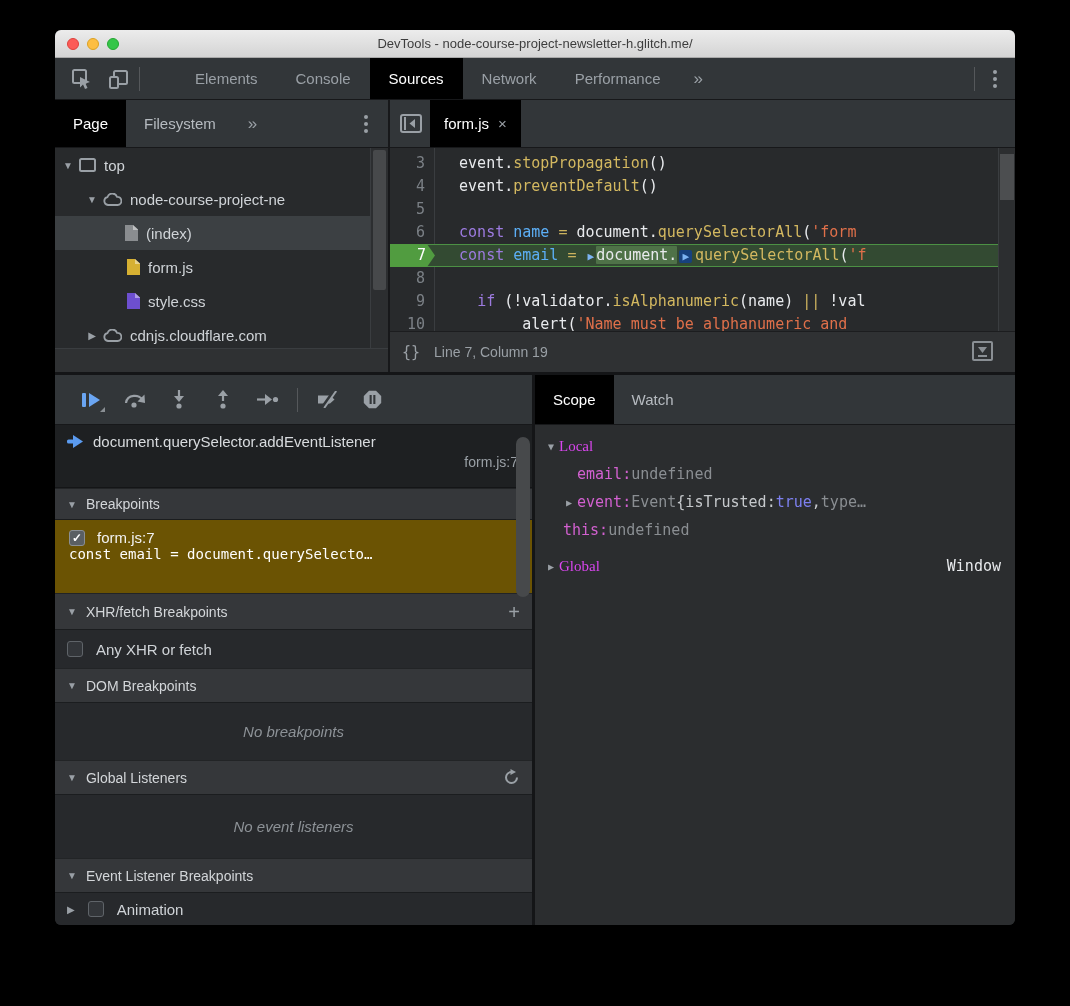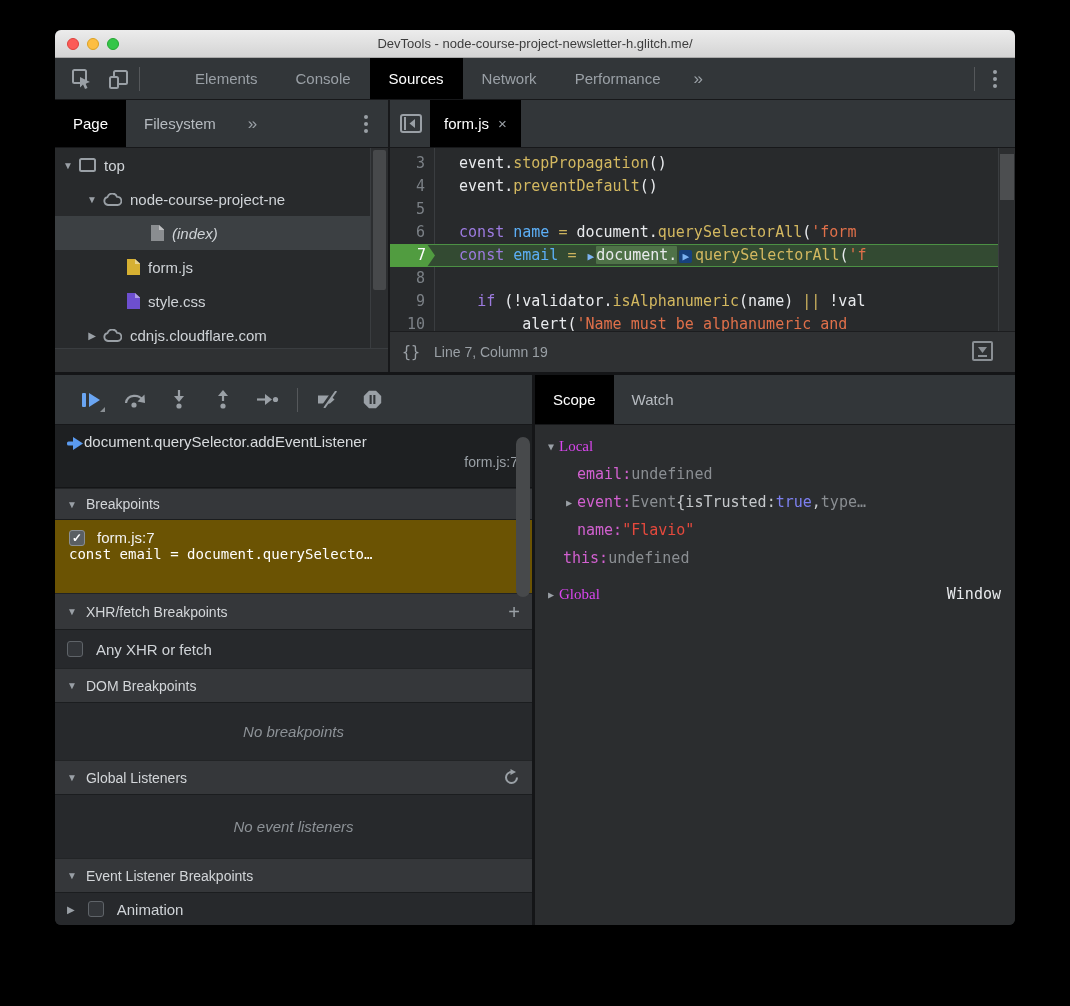--- a/index.html
+++ b/index.html
@@ -75,21 +75,21 @@
   
   #splitter{height:3px;background:#141517;}
   
   #lower{height:550px;display:flex;}
   #debug-left{width:480px;flex:none;border-right:3px solid #141517;display:flex;flex-direction:column;position:relative;background:#27292c;}
   #dbg-toolbar{height:50px;background:#323639;border-bottom:1px solid #17181a;display:flex;align-items:center;
     gap:16px;padding-left:22px;flex:none;}
   .dbg-btn{width:28px;height:28px;display:flex;align-items:center;justify-content:center;position:relative;}
   .corner{position:absolute;right:0;bottom:2px;width:0;height:0;border-left:5px solid transparent;border-bottom:5px solid #8a8f94;}
   #callstack{height:63px;background:#1e2022;border-bottom:1px solid #141517;padding:8px 14px 0 12px;flex:none;}
-  .cs-line1{display:flex;align-items:flex-end;gap:0;font-size:15px;color:#d8dbde;}
+  .cs-line1{display:flex;align-items:center;gap:9px;font-size:15px;color:#d8dbde;}
   .cs-loc{text-align:right;font-size:14px;color:#9aa0a6;margin-top:4px;}
   .sec-header{background:#35373a;border-top:1px solid #222426;border-bottom:1px solid #1b1d1f;
     display:flex;align-items:center;gap:9px;padding:0 12px;font-size:14px;color:#d3d6d9;flex:none;}
   .tri{font-size:10px;color:#9aa0a6;}
   .sec-right{margin-left:auto;display:flex;align-items:center;}
   .plus{font-size:20px;color:#9aa0a6;line-height:1;}
   #bp-entry{height:73px;background:#6b5303;padding:9px 10px 0 14px;flex:none;}
   .bp-line1{display:flex;align-items:center;gap:12px;font-size:15px;color:#f2f2f2;}
   .bp-code{font-family:"DejaVu Sans Mono",monospace;font-size:14px;color:#fff;white-space:nowrap;overflow:hidden;}
   .checkbox{width:16px;height:16px;border-radius:3px;background:#33363a;border:1px solid #5f6469;flex:none;
@@ -187,21 +187,21 @@
             </div>
             <div class="tree-row" style="padding-left: 30px;">
               <span class="tree-exp">▼</span>
               <span class="tree-ic">
                 <svg width="19" height="13" viewBox="0 0 19 13">
                   <path d="M5,12 a4,4 0 0 1 -0.5,-7.9 A5,5 0 0 1 14,3.8 a3.6,3.6 0 0 1 0.6,8.2 Z" fill="none" stroke="#9aa0a6" stroke-width="1.8"></path>
                 </svg>
               </span>
               <span>node-course-project-ne</span>
             </div>
-            <div class="tree-row selected" style="padding-left: 78px; font-style: italic;">
+            <div class="tree-row selected" style="padding-left: 52px;">
               <span class="tree-exp"></span>
               <span class="tree-ic">
                 <span class="ficon gray"></span>
               </span>
               <span>(index)</span>
             </div>
             <div class="tree-row" style="padding-left: 54px;">
               <span class="tree-exp"></span>
               <span class="tree-ic">
                 <span class="ficon yellow"></span>
@@ -445,25 +445,20 @@
           </div>
           <div class="scope-row" style="padding-left: 26px;">
             <span class="scope-exp">▶</span>
             <span class="scope-prop">event: </span>
             <span class="v-gray">Event </span>
             <span class="v-lt">{isTrusted: </span>
             <span class="v-blue">true</span>
             <span class="v-lt">,</span>
             <span class="v-gray"> type…</span>
           </div>
-          <div class="scope-row" style="padding-left: 26px;">
-            <span class="scope-exp"></span>
-            <span class="scope-prop">name: </span>
-            <span class="v-red">"Flavio"</span>
-          </div>
           <div class="scope-row" style="padding-left: 12px;">
             <span class="scope-exp"></span>
             <span class="scope-prop">this: </span>
             <span class="v-gray">undefined</span>
           </div>
           <div class="scope-row global" style="padding-left: 8px;">
             <span class="scope-exp">▶</span>
             <span class="scope-name">Global</span>
             <span class="scope-right">Window</span>
           </div>

